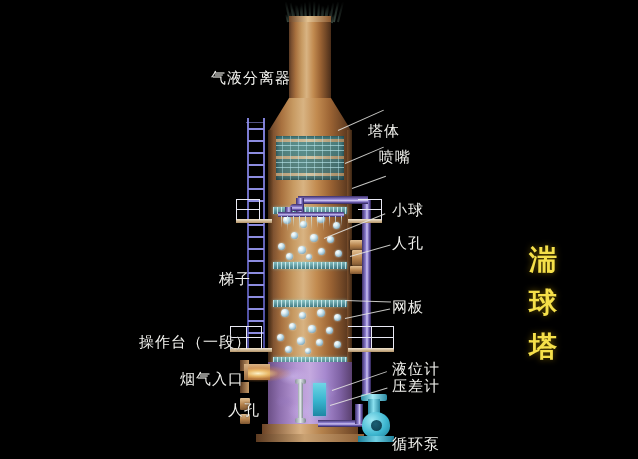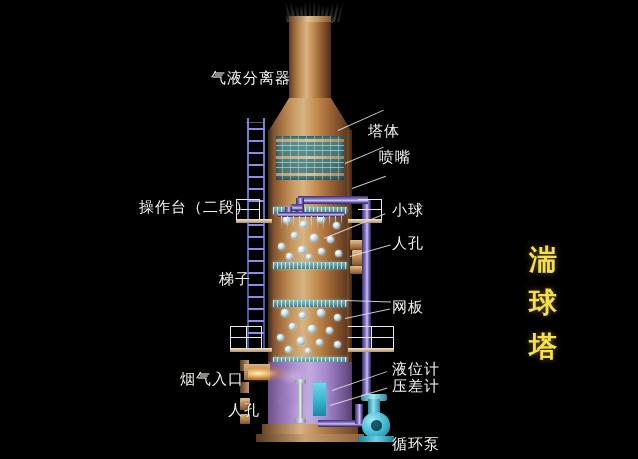--- a/index.html
+++ b/index.html
@@ -514,30 +514,30 @@
   <div class="leader" style="left:332px; top:390px; width:58px; transform:rotate(-19deg);"></div>
   <div class="leader" style="left:330px; top:405px; width:60px; transform:rotate(-17deg);"></div>
 
   <div class="label" style="left:211px; top:71px;">气液分离器</div>
 
 
   <div class="label" style="left:368px; top:124px;">塔体</div>
 
   <div class="label" style="left:379px; top:150px;">喷嘴</div>
 
-  <div class="label" style="left:139px; top:200px;">操作台（二段）</div>
 
   <div class="label" style="left:392px; top:203px;">小球</div>
 
   <div class="label" style="left:392px; top:236px;">人孔</div>
 
   <div class="label" style="left:219px; top:272px;">梯子</div>
 
   <div class="label" style="left:392px; top:300px;">网板</div>
 
+  <div class="label" style="left:139px; top:335px;">操作台（一段）</div>
 
   <div class="label" style="left:392px; top:362px;">液位计</div>
 
   <div class="label" style="left:392px; top:379px;">压差计</div>
 
   <div class="label" style="left:180px; top:372px;">烟气入口</div>
 
   <div class="label" style="left:228px; top:403px;">人孔</div>
 
   <div class="label" style="left:392px; top:437px;">循环泵</div>

